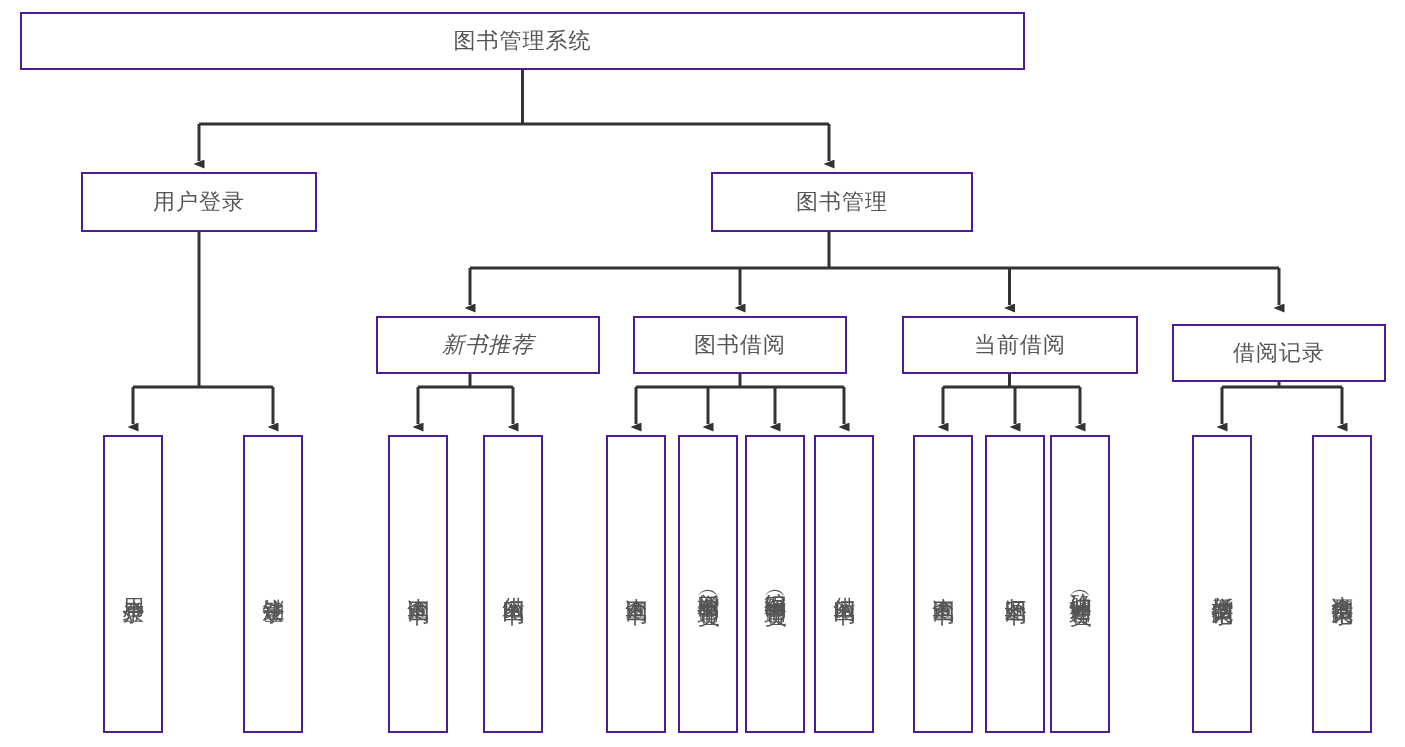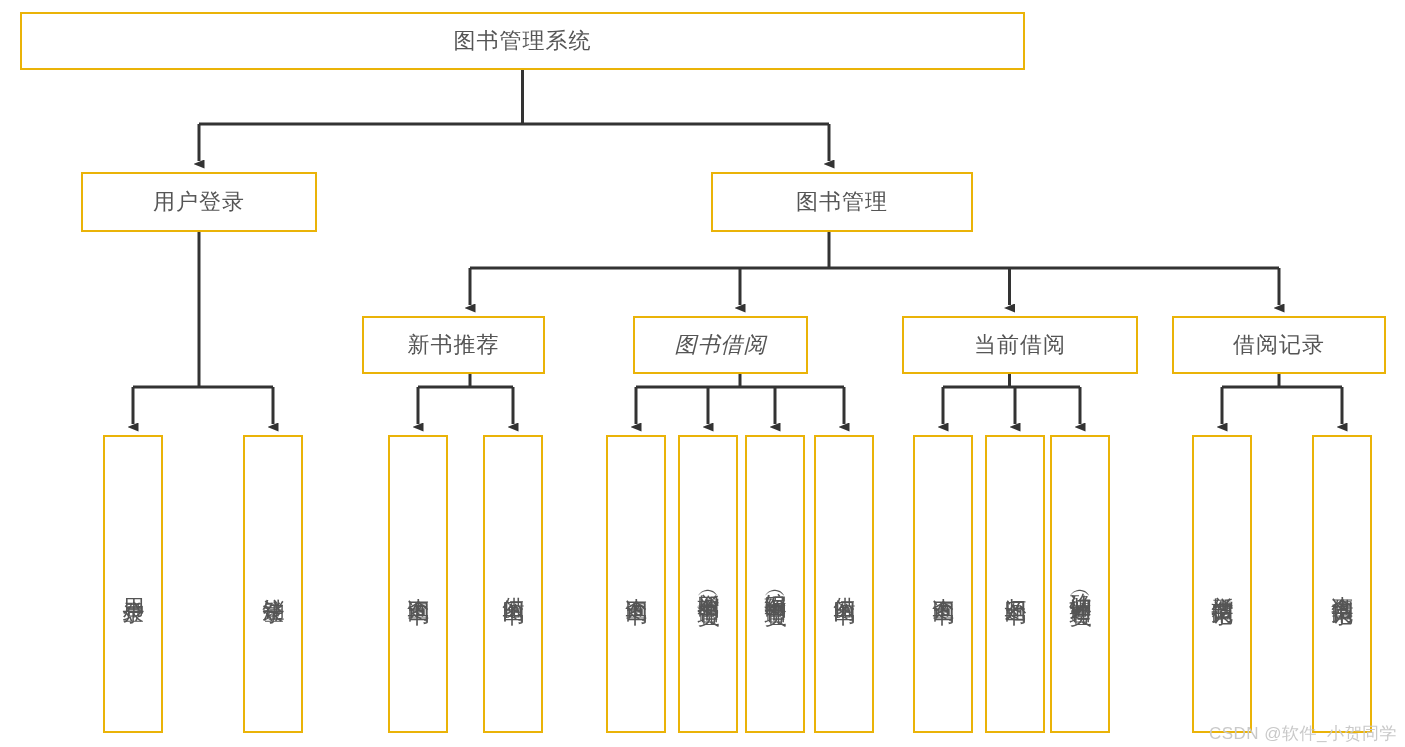--- a/index.html
+++ b/index.html
@@ -22,21 +22,21 @@
     left: 0;
     top: 0;
     width: 1405px;
     height: 747px;
     pointer-events: none;
   }
   .node {
     position: absolute;
     box-sizing: border-box;
     background: #ffffff;
-    border: 2px solid #eab308;
+    border: 2px solid #4c1d95;
     display: flex;
     align-items: center;
     justify-content: center;
     color: #4a4a4a;
   }
   .node .label {
     font-size: 22px;
     line-height: 1.05;
     letter-spacing: 1px;
     color: #555555;
@@ -116,30 +116,30 @@
   <div id="node-layer">
       <div class="node" style="left: 20px; top: 12px; width: 1005px; height: 58px;">
         <span class="label">图书管理系统</span>
       </div>
       <div class="node" style="left: 81px; top: 172px; width: 236px; height: 60px;">
         <span class="label">用户登录</span>
       </div>
       <div class="node" style="left: 711px; top: 172px; width: 262px; height: 60px;">
         <span class="label">图书管理</span>
       </div>
-      <div class="node" style="left: 362px; top: 316px; width: 183px; height: 58px;">
+      <div class="node" style="left: 376px; top: 316px; width: 224px; height: 58px; font-style: italic;">
         <span class="label">新书推荐</span>
       </div>
-      <div class="node" style="left: 633px; top: 316px; width: 175px; height: 58px; font-style: italic;">
+      <div class="node" style="left: 633px; top: 316px; width: 214px; height: 58px;">
         <span class="label">图书借阅</span>
       </div>
       <div class="node" style="left: 902px; top: 316px; width: 236px; height: 58px;">
         <span class="label">当前借阅</span>
       </div>
-      <div class="node" style="left: 1172px; top: 316px; width: 214px; height: 58px;">
+      <div class="node" style="left: 1172px; top: 324px; width: 214px; height: 58px;">
         <span class="label">借阅记录</span>
       </div>
       <div class="node vertical" style="left: 103px; top: 435px; width: 60px; height: 298px;">
         <span class="label">用户登录</span>
       </div>
       <div class="node vertical" style="left: 243px; top: 435px; width: 60px; height: 298px;">
         <span class="label">注销登录</span>
       </div>
       <div class="node vertical" style="left: 388px; top: 435px; width: 60px; height: 298px;">
         <span class="label">查询图书</span>
@@ -169,14 +169,13 @@
         <span class="label">确认归还（管理员）</span>
       </div>
       <div class="node vertical" style="left: 1192px; top: 435px; width: 60px; height: 298px;">
         <span class="label">新增借阅记录</span>
       </div>
       <div class="node vertical" style="left: 1312px; top: 435px; width: 60px; height: 298px;">
         <span class="label">查询借阅记录</span>
       </div>
     </div>
 
-  <div class="watermark">CSDN @软件_小贺同学</div>
 </div>
 
 </body></html>

